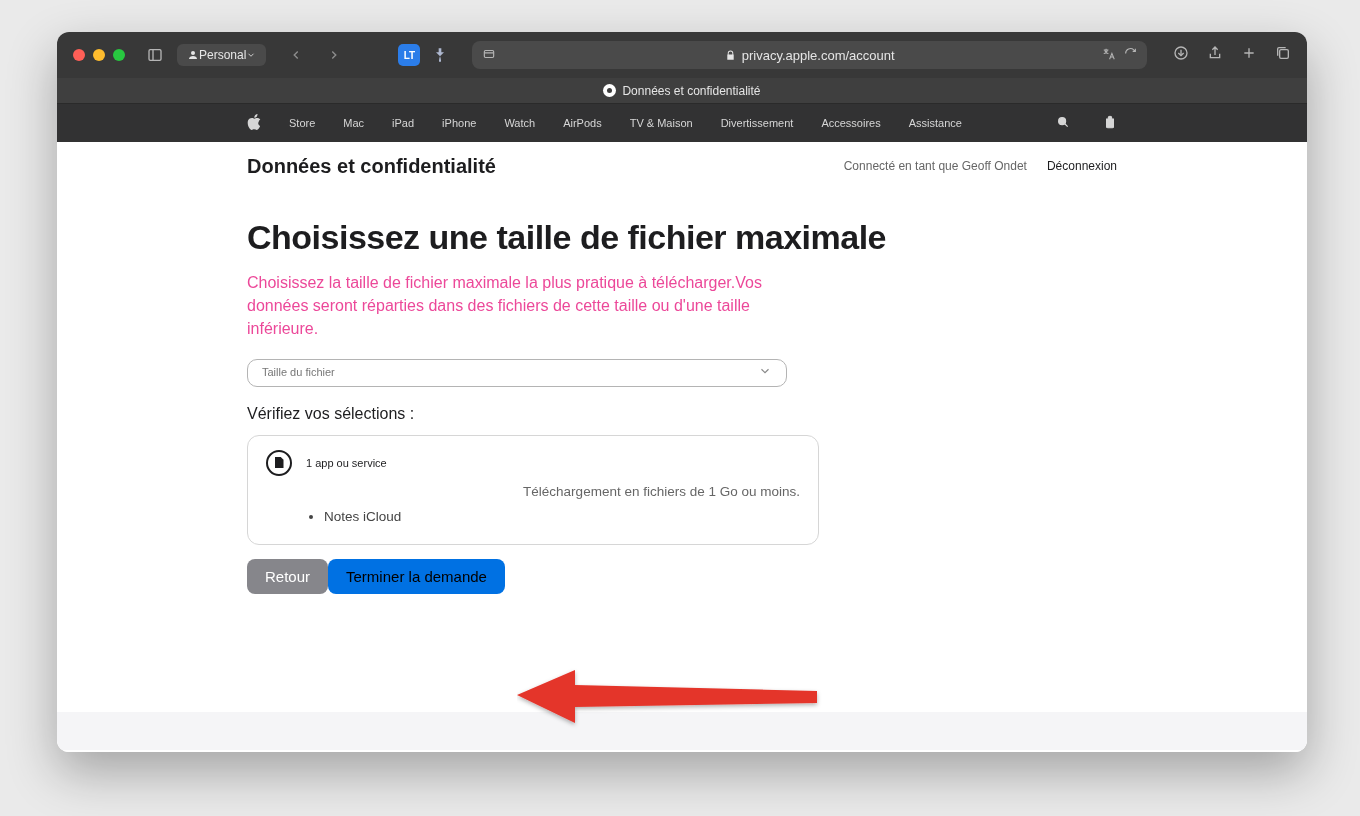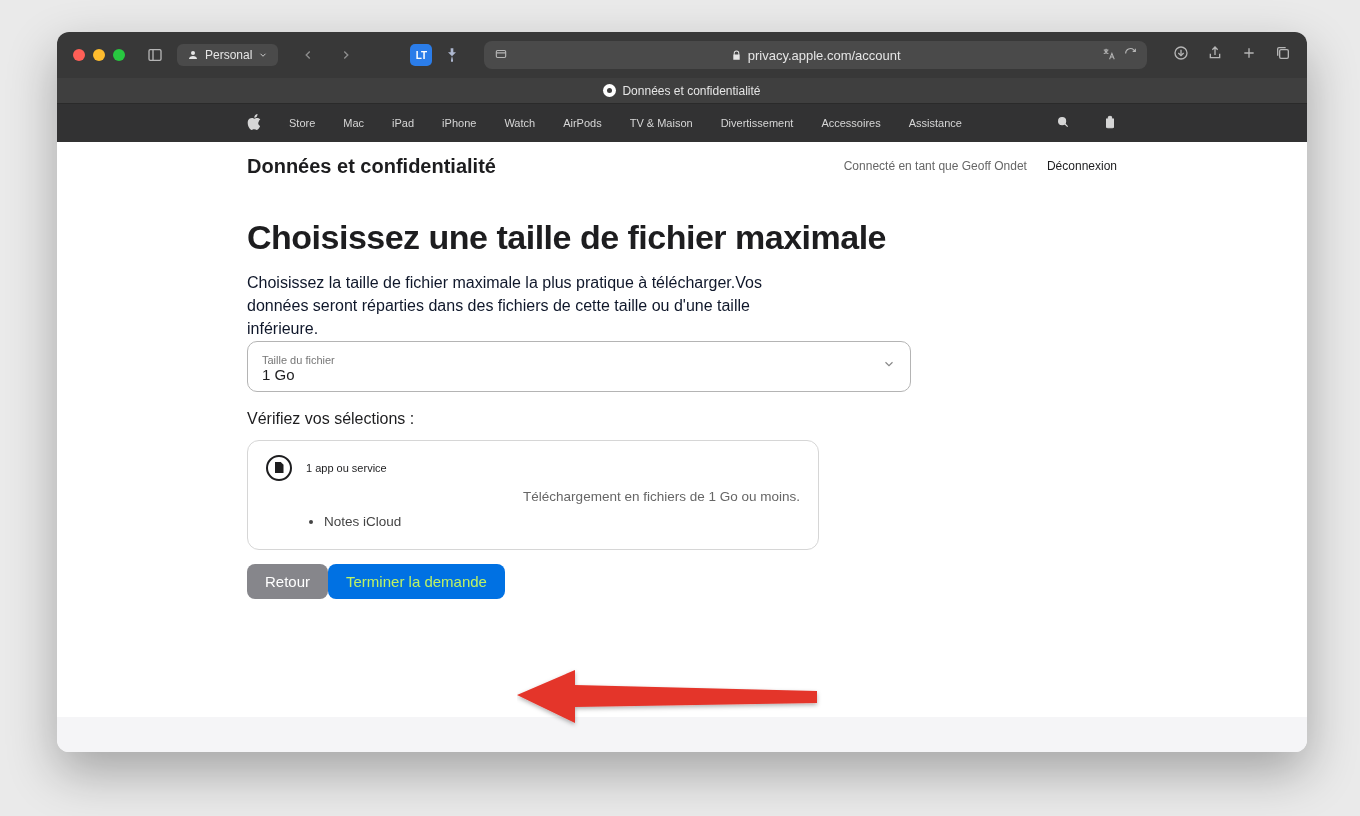--- a/index.html
+++ b/index.html
@@ -36,21 +36,21 @@
   .tl.yellow { background: #febc2e; }
   .tl.green { background: #28c840; }
   .tb-icon {
     width: 24px; height: 24px;
     display: flex; align-items: center; justify-content: center;
     color: #b5b5b5;
     border-radius: 4px;
   }
   .tb-icon svg { width: 16px; height: 16px; }
   .profile-pill {
-    display: flex; align-items: center; gap: 6px;
+    display: flex; align-items: center; 
     background: #4a4a4a;
     border-radius: 6px;
     padding: 4px 10px;
     font-size: 12px;
     color: #e5e5e5;
   }
   .nav-arrows { display: flex; gap: 10px; margin-left: 6px; }
   .nav-arrows .tb-icon { color: #8a8a8a; width: 28px; }
   .nav-arrows .tb-icon svg { width: 14px; height: 14px; }
   .ext-icons { display: flex; gap: 8px; margin-left: 40px; align-items: center; }
@@ -136,30 +136,31 @@
   }
   .main h2 {
     font-size: 34px;
     font-weight: 600;
     color: #1d1d1f;
     margin-bottom: 14px;
     letter-spacing: -0.5px;
   }
   .main p.lead {
     font-size: 16px;
-    color: #0f172a;
+    color: #ec4899;
     line-height: 1.45;
     max-width: 560px;
+    margin-bottom: 18px;
   }
   .select-wrap {
     position: relative;
-    width: 664px;
+    width: 540px;
     border: 1px solid #b4b4b4;
     border-radius: 10px;
-    padding: 12px 14px 8px;
+    padding: 6px 14px 8px;
     margin-bottom: 18px;
   }
   .select-wrap .lbl { font-size: 11px; color: #777; }
   .select-wrap .val { font-size: 15px; color: #1d1d1f; }
   .select-wrap .chev {
     position: absolute; right: 14px; top: 50%; transform: translateY(-50%);
     color: #888;
   }
   .verify { font-size: 16px; color: #1d1d1f; margin-bottom: 12px; }
   .review-card {
@@ -186,21 +187,21 @@
 
   .btn-row { display: flex; }
   .btn {
     border: none;
     border-radius: 8px;
     padding: 9px 18px;
     font-size: 15px;
     cursor: pointer;
   }
   .btn-back { background: #86868b; color: #fff; }
-  .btn-primary { background: #0071e3; color: #bef264; }
+  .btn-primary { background: #0071e3; color: #000000; }
 
   
   .arrow-annot {
     position: absolute;
     top: 523px;
     left: 460px;
     pointer-events: none;
   }
 
   
@@ -343,21 +344,20 @@
         <span class="logout">Déconnexion</span>
       </div>
     </div>
 
     <div class="main">
       <h2>Choisissez une taille de fichier maximale</h2>
       <p class="lead">Choisissez la taille de fichier maximale la plus pratique à télécharger.Vos données seront réparties dans des fichiers de cette taille ou d'une taille inférieure.</p>
 
       <div class="select-wrap">
         <div class="lbl">Taille du fichier</div>
-        <div class="val">1 Go</div>
         <div class="chev">
           <svg width="14" height="14" viewBox="0 0 24 24" fill="none" stroke="currentColor" stroke-width="2">
               <polyline points="6 9 12 15 18 9"></polyline>
             </svg>
         </div>
       </div>
 
       <div class="verify">Vérifiez vos sélections :</div>
 
       <div class="review-card">

